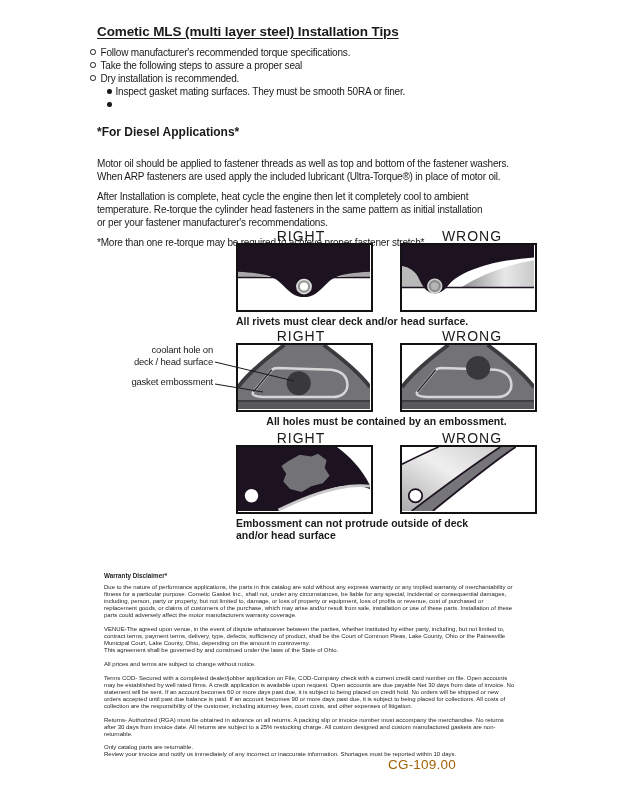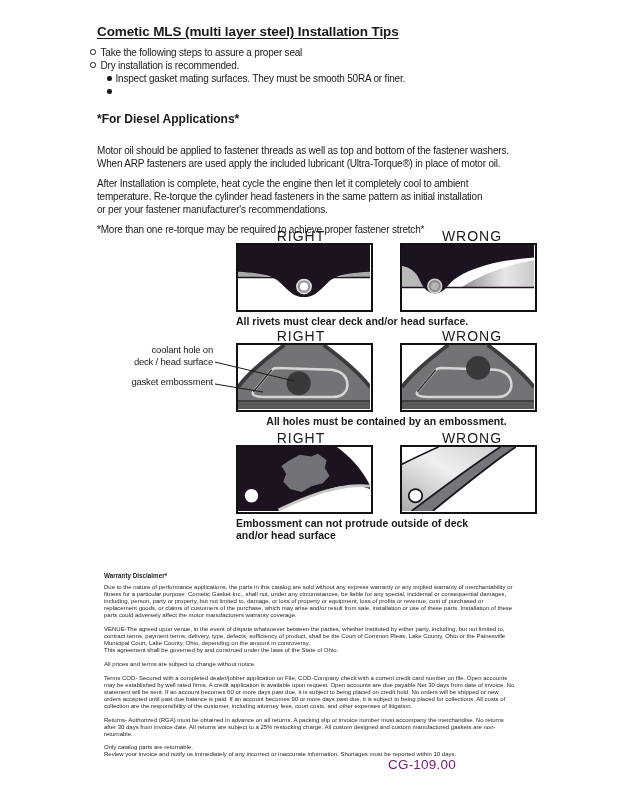--- a/index.html
+++ b/index.html
@@ -32,30 +32,31 @@
   
   .ann{position:absolute;width:96px;text-align:right;font-size:9.5px;line-height:11.5px;letter-spacing:-.2px;white-space:pre-line;}
   .ann1{left:117px;top:344px;}
   .ann2{left:117px;top:376px;}
   .leader-overlay{position:absolute;left:0;top:0;pointer-events:none;}
   
   .warranty{position:absolute;left:104px;top:572px;width:412px;font-size:6px;line-height:7.1px;color:#1f1f1f;}
   .warranty .wh{font-weight:bold;font-size:6.3px;margin:0 0 5px 0;}
   .warranty p{margin:0 0 6.5px 0;white-space:pre-line;}
   
-  .pagenum{position:absolute;left:388px;top:757px;font-size:13.5px;letter-spacing:.2px;color:#701a75;}
+  .pagenum{position:absolute;left:388px;top:757px;font-size:13.5px;letter-spacing:.2px;color:#a16207;}
 </style>
 </head>
 <body>
 
 <div class="page">
 
   <div class="top-text">
     <h1 class="title">Cometic MLS (multi layer steel) Installation Tips</h1>
     <ul class="tips">
+      <li><span class="bullet-o"></span><span>Follow manufacturer's recommended torque specifications.</span></li>
       <li><span class="bullet-o"></span><span>Take the following steps to assure a proper seal</span></li>
       <li><span class="bullet-o"></span><span>Dry installation is recommended.</span></li>
       <li class="sub"><span class="bullet-f"></span><span>Inspect gasket mating surfaces.  They must be smooth 50RA or finer.</span></li>
       <li class="sub"><span class="bullet-f"></span></li>
     </ul>
     <h2 class="diesel-h">*For Diesel Applications*</h2>
     <p class="para">Motor oil should be applied to fastener threads as well as top and bottom of the fastener washers.
 When ARP fasteners are used apply the included lubricant (Ultra-Torque®) in place of motor oil.</p>
     <p class="para">After Installation is complete, heat cycle the engine then let it completely cool to ambient
 temperature. Re-torque the cylinder head fasteners in the same pattern as initial installation

